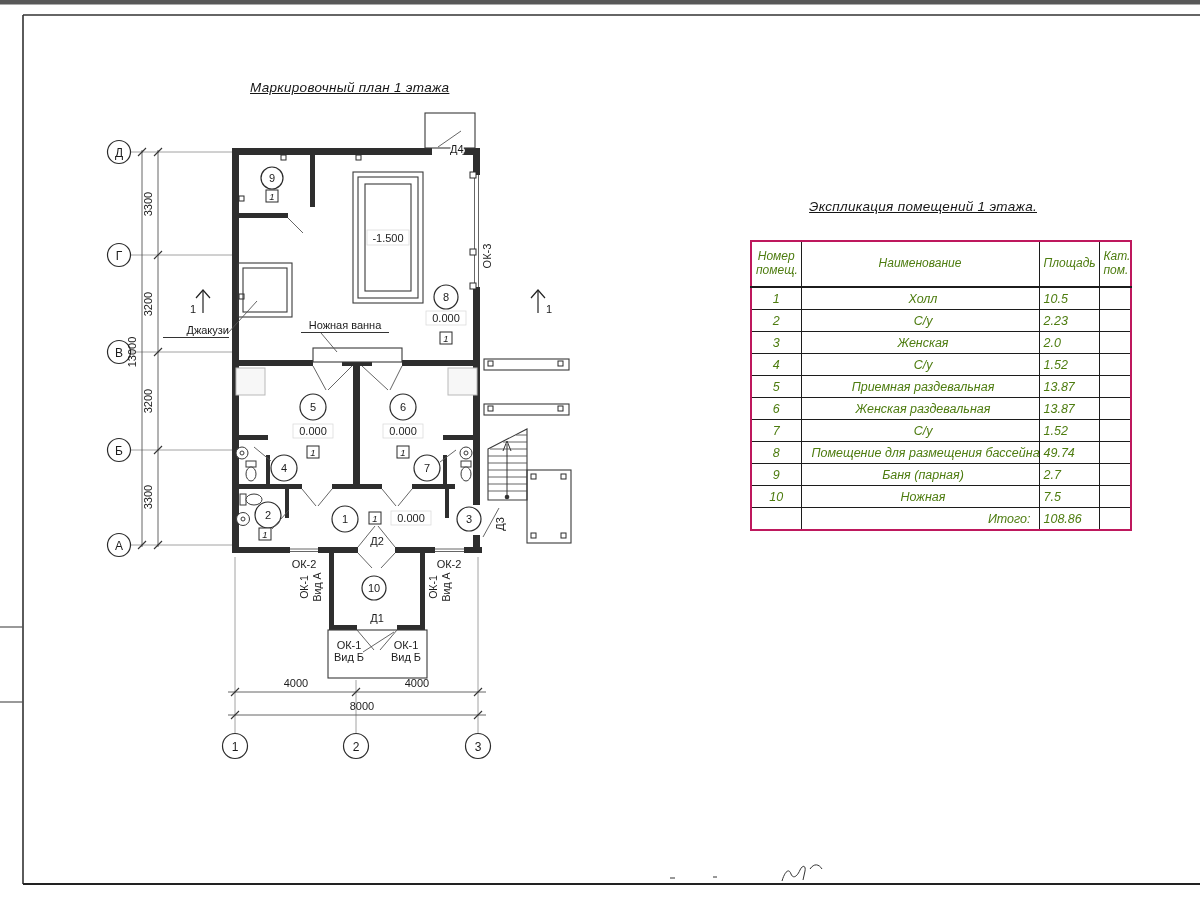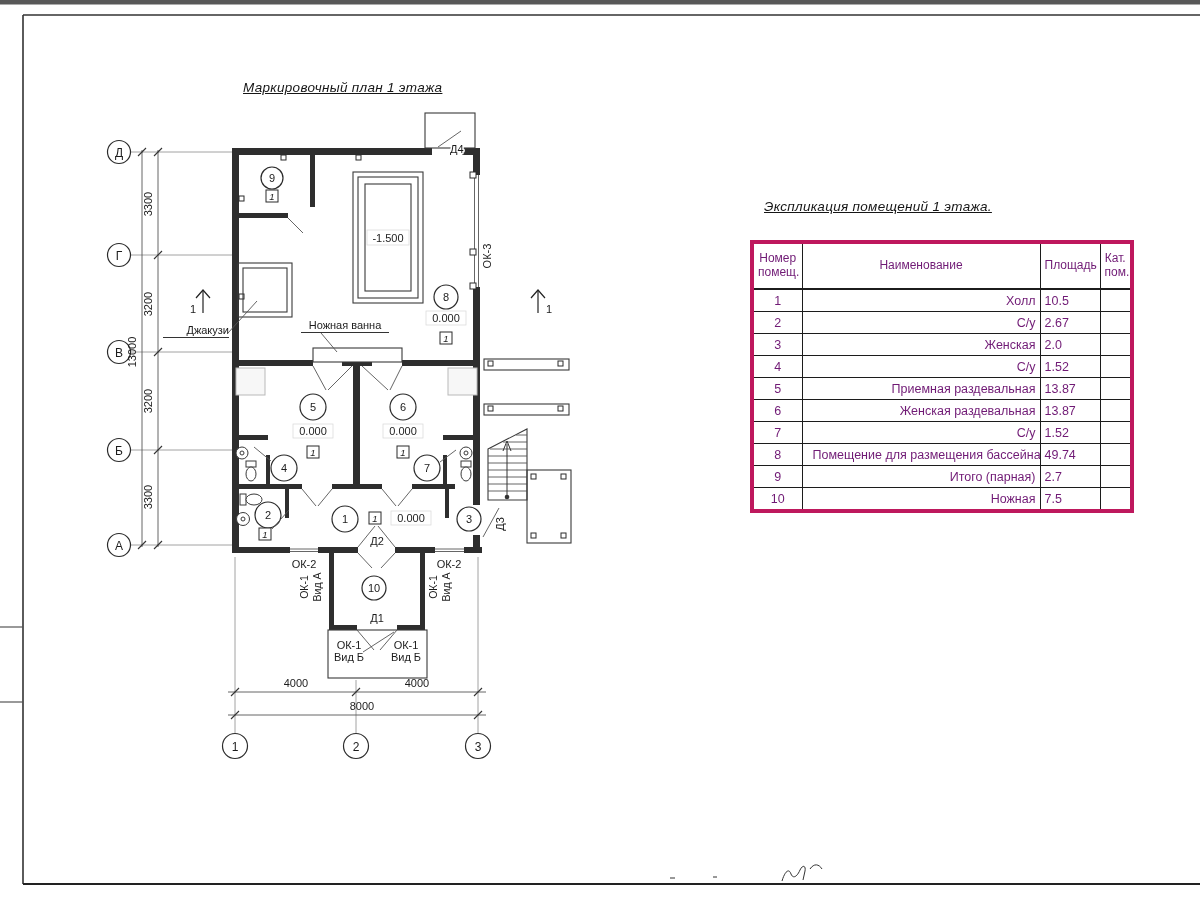--- a/index.html
+++ b/index.html
@@ -1,41 +1,41 @@
 <!DOCTYPE html>
 <html><head>
 <meta charset="utf-8">
 <style>
   html,body{margin:0;padding:0;}
   body{
     width:1200px;height:900px;position:relative;overflow:hidden;
     background:#ffffff;font-family:"Liberation Sans",sans-serif;color:#1f1f1f;
   }
   #drawing{position:absolute;left:0;top:0;width:1200px;height:900px;}
-  .abs{position:absolute;}
+  .abs{position:absolute;margin-left:7px;}
   .draw-title{
     font-style:italic;font-size:13.5px;letter-spacing:.3px;
     text-decoration:underline;color:#161616;white-space:nowrap;
   }
   
   #room-table{
     position:absolute;left:750px;top:240px;width:380px;
     border-collapse:collapse;table-layout:fixed;
-    border:4px solid #be185d;font-size:12.5px;color:#701a75;
+    border:2px solid #be185d;font-size:12.5px;color:#4d7c0f;font-style:italic;
   }
   #room-table th,#room-table td{
     border:1px solid #1c1c1c;padding:1px 4px;overflow:hidden;white-space:nowrap;
   }
   #room-table th{
     font-weight:normal;font-size:12px;line-height:1.15;height:42px;
     text-align:center;white-space:normal;border-bottom:2px solid #1c1c1c;
   }
   #room-table td{height:19px;}
   #room-table .c-num{text-align:center;}
-  #room-table .c-name{text-align:right;padding-left:10px;}
+  #room-table .c-name{text-align:center;padding-left:10px;}
   #room-table .c-area{text-align:left;}
   #room-table .total-label{text-align:right;padding-right:8px;}
   
   text{font-family:"Liberation Sans",sans-serif;fill:#1c1c1c;}
   .t11{font-size:11px;}
   .t10{font-size:10.5px;}
   .t12{font-size:12px;}
   .mark1{font-size:9.5px;font-style:italic;}
   .halo{paint-order:stroke;stroke:#ffffff;stroke-width:3px;stroke-linejoin:round;}
   .thin{stroke:#555;stroke-width:.9;fill:none;}
@@ -337,21 +337,21 @@
     <text class="t10" transform="rotate(-90 450 587)" x="450" y="587" text-anchor="middle">Вид А</text>
     <text class="t11" x="349" y="649" text-anchor="middle">ОК-1</text>
     <text class="t11" x="349" y="661" text-anchor="middle">Вид Б</text>
     <text class="t11" x="406" y="649" text-anchor="middle">ОК-1</text>
     <text class="t11" x="406" y="661" text-anchor="middle">Вид Б</text>
   </g>
 </svg>
 
 <div class="abs draw-title" style="left:243px;top:80px;">Маркировочный план 1 этажа</div>
 
-<div class="abs draw-title" style="left:764px;top:199px;width:312px;text-align:left;">Экспликация помещений 1 этажа.</div>
+<div class="abs draw-title" style="left:718px;top:199px;width:312px;text-align:right;">Экспликация помещений 1 этажа.</div>
 
 <table id="room-table">
   <colgroup>
       <col style="width:50px">
       <col style="width:238px">
       <col style="width:60px">
       <col style="width:32px">
     </colgroup>
   <thead>
     <tr>
@@ -364,21 +364,21 @@
   <tbody>
     <tr>
         <td class="c-num">1</td>
         <td class="c-name">Холл</td>
         <td class="c-area">10.5</td>
         <td></td>
       </tr>
     <tr>
         <td class="c-num">2</td>
         <td class="c-name">С/у</td>
-        <td class="c-area">2.67</td>
+        <td class="c-area">2.23</td>
         <td></td>
       </tr>
     <tr>
         <td class="c-num">3</td>
         <td class="c-name">Женская</td>
         <td class="c-area">2.0</td>
         <td></td>
       </tr>
     <tr>
         <td class="c-num">4</td>
@@ -405,24 +405,30 @@
         <td></td>
       </tr>
     <tr>
         <td class="c-num">8</td>
         <td class="c-name">Помещение для размещения бассейна</td>
         <td class="c-area">49.74</td>
         <td></td>
       </tr>
     <tr>
         <td class="c-num">9</td>
-        <td class="c-name">Итого (парная)</td>
+        <td class="c-name">Баня (парная)</td>
         <td class="c-area">2.7</td>
         <td></td>
       </tr>
     <tr>
         <td class="c-num">10</td>
         <td class="c-name">Ножная</td>
         <td class="c-area">7.5</td>
         <td></td>
       </tr>
+    <tr>
+      <td></td>
+      <td class="total-label">Итого:</td>
+      <td class="c-area">108.86</td>
+      <td></td>
+    </tr>
   </tbody>
 </table>
 
 </body></html>

